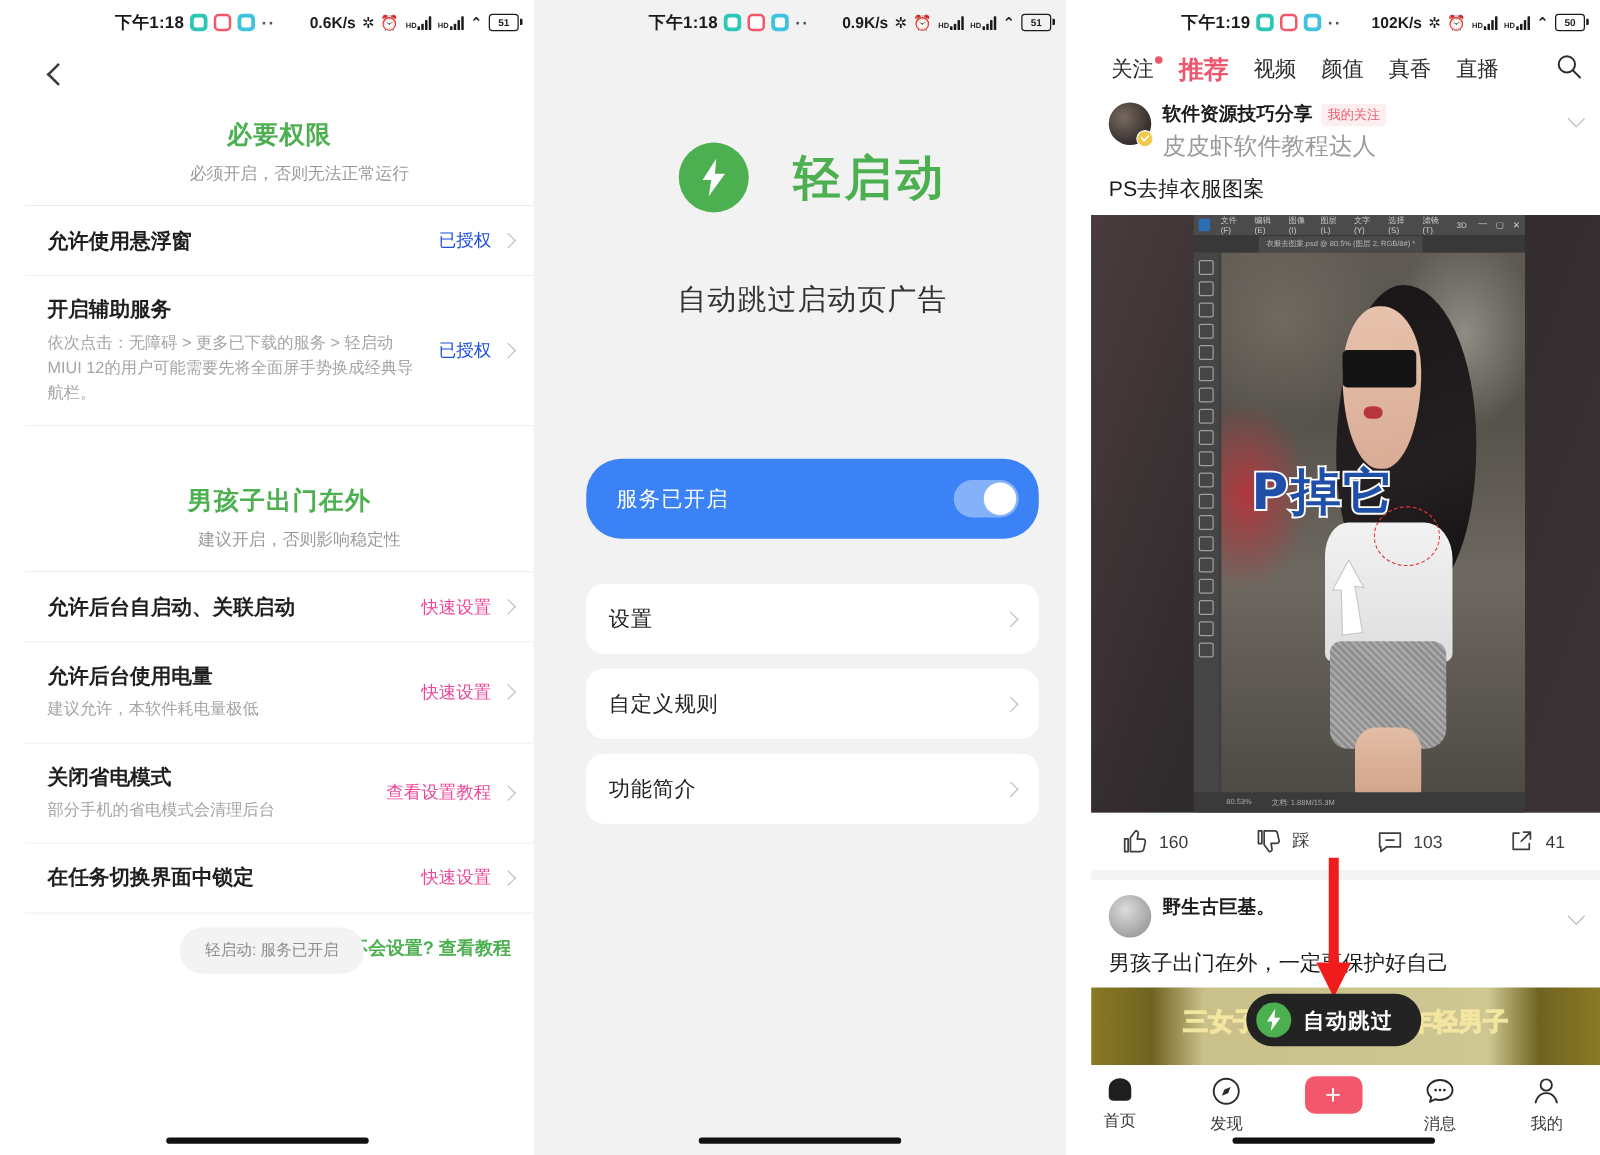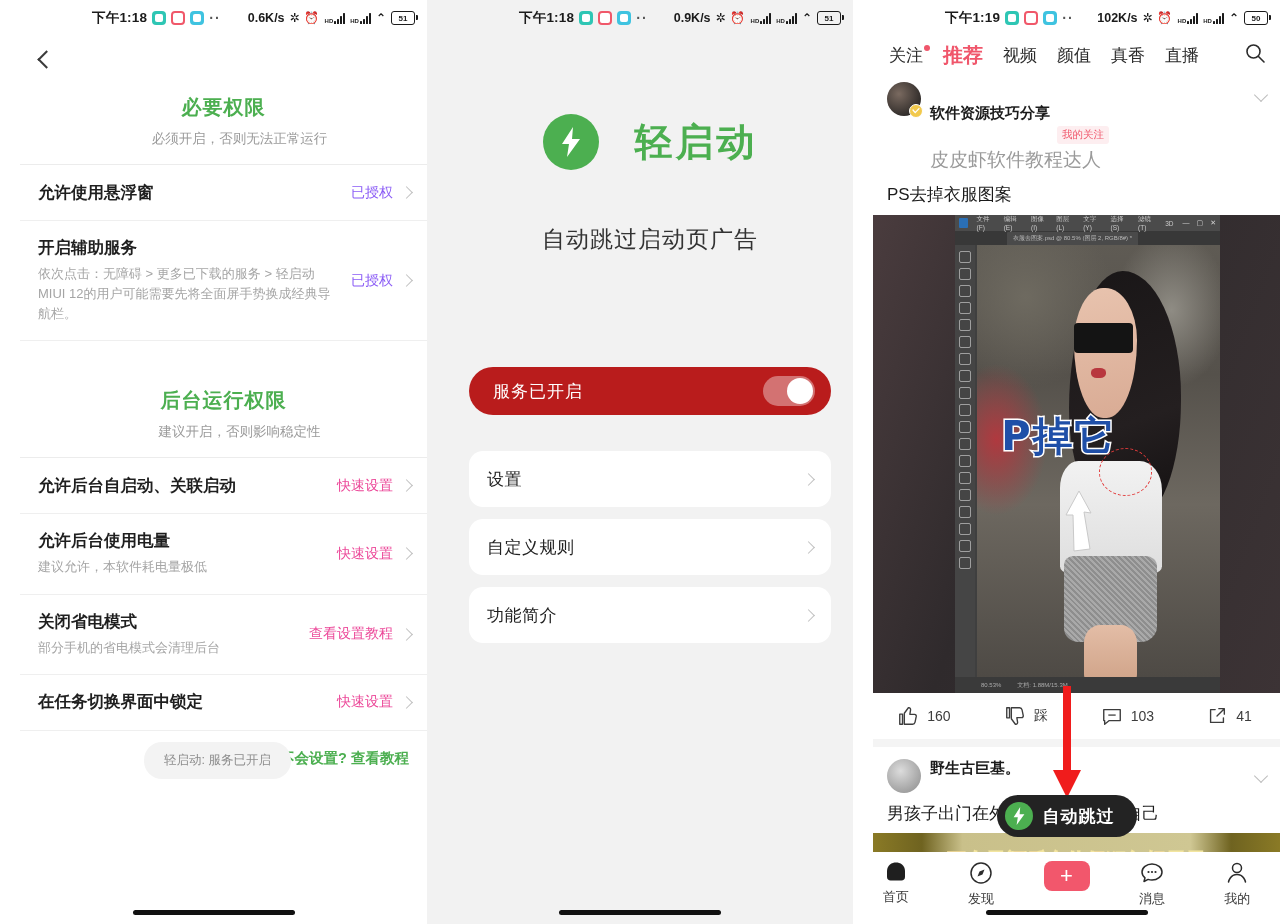--- a/index.html
+++ b/index.html
@@ -65,21 +65,21 @@
   .divider { height: 1px; background: #ececec; }
   .row {
     display: flex; align-items: center; padding: 16px 16px 16px 18px;
     min-height: 56px; border-bottom: 1px solid #efefef; background:#fff;
   }
   .row-main { flex: 1; padding-right: 10px; }
   .row-title { font-size: 16.5px; color: #1f1f1f; font-weight: bold; }
   .row-desc { font-size: 13px; color: #a5a5a5; line-height: 1.55; margin-top: 5px; }
   .row-right { display: flex; align-items: center; gap: 9px; flex-shrink:0; }
   .row-val { font-size: 14px; color: #ec4899; }
-  .row-val.granted { color: #8b5cf6; }
+  .row-val.granted { color: #1d4ed8; }
   .chev {
     width: 9px; height: 9px; border-right: 1.7px solid #c0c0c0;
     border-top: 1.7px solid #c0c0c0; transform: rotate(45deg);
   }
   .gap-block { height: 34px; background: #ffffff; }
   .help-link {
     text-align: right; padding: 18px 18px 0 0;
     font-size: 14.5px; color: #4CAF50; font-weight: bold;
   }
   .toast {
@@ -95,21 +95,21 @@
   
   .brand { display: flex; align-items: center; justify-content: center; gap: 36px; margin-top: 78px; }
   .brand-logo {
     width: 56px; height: 56px; border-radius: 50%; background: #4CAF50;
     display: flex; align-items: center; justify-content: center;
   }
   .bolt { width: 22px; height: 30px; }
   .brand-name { font-size: 38px; color: #4CAF50; font-weight: bold; letter-spacing: 3px; }
   .tagline { text-align: center; font-size: 23px; color: #333; margin-top: 54px; letter-spacing: 1px; }
   .svc-card {
-    margin: 112px 22px 0; height: 48px; background: #b91c1c; border-radius: 28px;
+    margin: 112px 22px 0; height: 64px; background: #3b82f6; border-radius: 28px;
     display: flex; align-items: center; justify-content: space-between;
     padding: 0 16px 0 24px;
   }
   .svc-label { font-size: 17px; color: #ffffff; letter-spacing: 1px; }
   .toggle {
     width: 52px; height: 30px; background: rgba(255,255,255,.38);
     border-radius: 15px; position: relative;
   }
   .toggle .knob {
     position: absolute; right: 2px; top: 2px; width: 26px; height: 26px;
@@ -143,21 +143,21 @@
   .avatar.grey { background: radial-gradient(circle at 40% 35%, #dcdcdc 0%, #9a9a9a 80%); }
   .avatar .vbadge {
     position: absolute; right: -2px; bottom: -2px; width: 14px; height: 14px;
     border-radius: 50%; background: #f2c94c; border: 1.5px solid #fff;
     display:flex;align-items:center;justify-content:center;
   }
   .pn-row { display: flex; align-items: center; gap: 7px; }
   .pn-name { font-size: 15px; font-weight: bold; color: #1b1b1b; }
   .pn-tag {
     font-size: 10.5px; color: #F0566B; background: #fdeef0;
-    padding: 2px 5px; border-radius: 3px; margin-top: 44px;
+    padding: 2px 5px; border-radius: 3px;
   }
   .pn-sub { font-size: 19px; color: #9a9a9a; margin-top: 3px; }
   .chev-down {
     margin-left: auto; width: 10px; height: 10px;
     border-right: 1.6px solid #bdbdbd; border-bottom: 1.6px solid #bdbdbd;
     transform: rotate(45deg); margin-top: 8px;
   }
   .post-title { font-size: 17px; color: #1b1b1b; padding: 10px 14px 9px; }
   .media { position: relative; height: 478px; background: #0f172a; overflow: hidden; }
   .psbg { position: absolute; inset: 0; background: linear-gradient(110deg,#4a3c3e 0%,#2f2a2c 40%,#3c3335 100%); }
@@ -349,21 +349,21 @@
       </div>
       <div class="row-right">
         <span class="row-val granted">已授权</span>
         <span class="chev"></span>
       </div>
     </div>
 
     <div class="gap-block"></div>
 
     <div class="sec-head">
-      <div class="sec-title">后台运行权限</div>
+      <div class="sec-title">男孩子出门在外</div>
       <div class="sec-sub">建议开启，否则影响稳定性</div>
     </div>
     <div class="divider"></div>
 
     <div class="row">
       <div class="row-main">
         <div class="row-title">允许后台自启动、关联启动</div>
       </div>
       <div class="row-right">
         <span class="row-val">快速设置</span>

